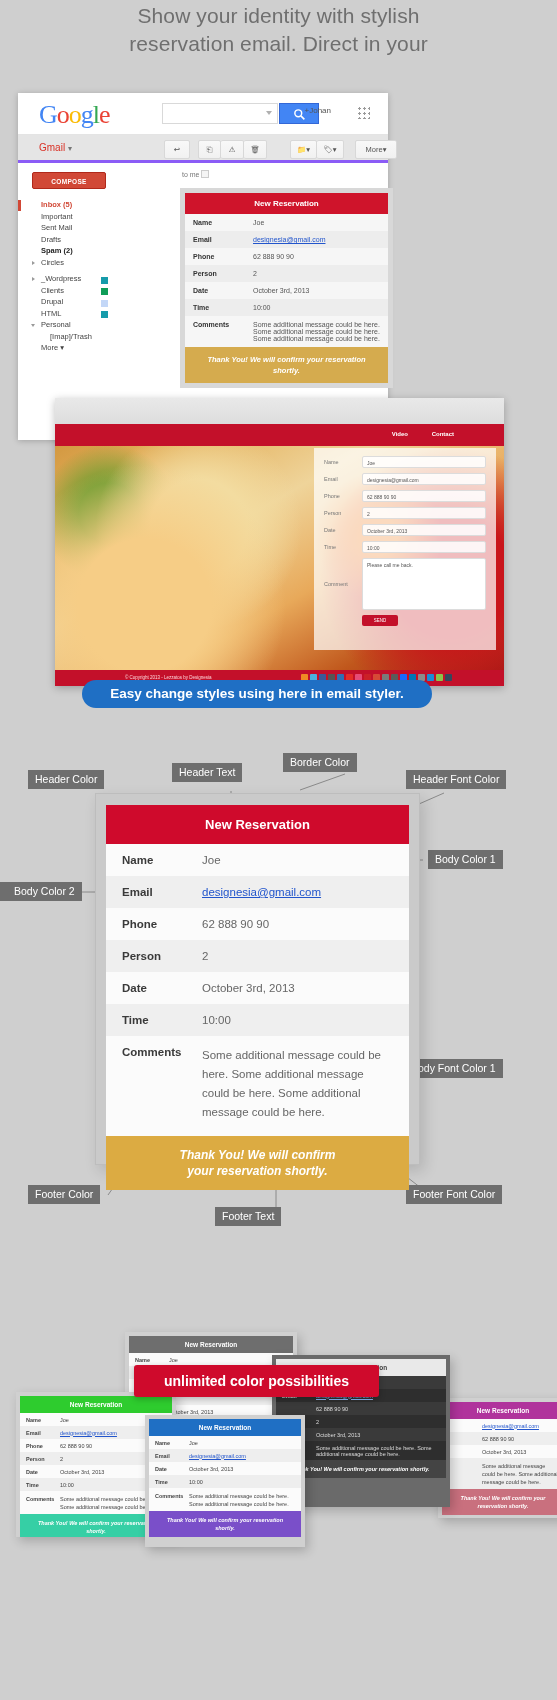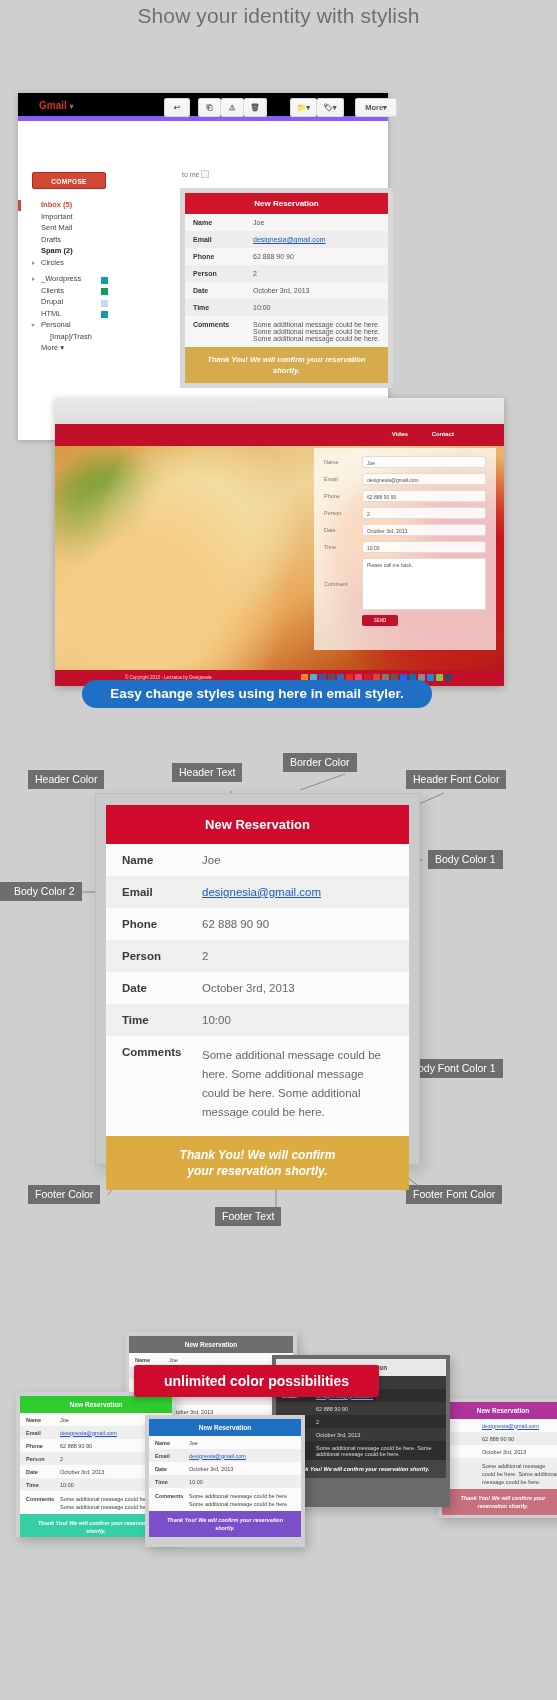--- a/index.html
+++ b/index.html
@@ -36,21 +36,21 @@
   .g-searchbtn svg{ position:absolute; left:13px; top:4px; }
   .g-user{ position:absolute; right:57px; top:13px; font-size:8px; color:#555; }
   .g-apps{ position:absolute; right:18px; top:13px; width:13px; height:13px;
      background-image:
        radial-gradient(circle,#9a9a9a 1px, transparent 1.2px),
        radial-gradient(circle,#9a9a9a 1px, transparent 1.2px);
      background-size:5px 5px; background-position:0 0,0 0;}
   .g-apps i{ display:block; width:100%; height:100%;
      background-image:radial-gradient(circle,#9a9a9a 1px, transparent 1.2px);
      background-size:5px 5px;}
-  .g-bar{ height:28px; border-bottom:5px solid #8b5cf6; position:relative; background:#000000;font-weight:bold;}
+  .g-bar{ height:28px; border-bottom:3px solid #8b5cf6; position:relative; background:#e5e5e5;}
   .g-gmail{ position:absolute; left:21px; top:7px; color:#d93025; font-size:10px;}
   .g-gmail span{ color:#777; font-size:8px;}
   .tbtn{ position:absolute; top:5px; height:19px; border:1px solid #d8d8d8;
          background:linear-gradient(#f8f8f8,#f1f1f1); border-radius:2px;
          font-size:7.5px; color:#555; text-align:center; line-height:18px; }
   .g-left{ position:absolute; left:0; top:71px; width:102px; bottom:0; background:#fff;}
   .compose{ position:absolute; left:14px; top:8px; width:74px; height:17px;
             background:#d14836; border:1px solid #b0281a; border-radius:2px;
             color:#fff; font-size:6.5px; font-weight:bold; text-align:center;
             line-height:17px; letter-spacing:.3px;}
@@ -157,23 +157,42 @@
   .redribbon{ position:absolute; left:134px; top:1365px; width:245px; height:32px;
       background:#cf0a2c; border-radius:3px; color:#fff; font-weight:bold;
       font-size:14px; text-align:center; line-height:32px;
       box-shadow:0 2px 6px rgba(0,0,0,.25); z-index:40;}
 </style>
 </head>
 <body>
 
 <div class="headline">
   <div>Show your identity with stylish</div>
+  <div>reservation email. Direct in your</div>
 </div>
 
 <div class="gmail">
+  <div class="g-top">
+    <div class="g-logo">
+      <span class="b">G</span><span class="r">o</span><span class="y">o</span><span class="b">g</span><span class="g">l</span><span class="r">e</span>
+    </div>
+    <div class="g-search">
+        <span class="caret"></span>
+      </div>
+    <div class="g-searchbtn">
+      <svg width="13" height="13" viewBox="0 0 16 16">
+          <circle cx="6.5" cy="6.5" r="4.2" fill="none" stroke="#fff" stroke-width="1.8"></circle>
+          <line x1="9.7" y1="9.7" x2="14" y2="14" stroke="#fff" stroke-width="2"></line>
+        </svg>
+    </div>
+    <div class="g-user">+Johan</div>
+    <div class="g-apps">
+        <i></i>
+      </div>
+  </div>
   <div class="g-bar">
     <div class="g-gmail">Gmail <span>▾</span></div>
     <div class="tbtn" style="left:146px;width:26px;">↩</div>
     <div class="tbtn" style="left:180px;width:23px;">⎗</div>
     <div class="tbtn" style="left:203px;width:23px;border-left:none;">⚠</div>
     <div class="tbtn" style="left:226px;width:23px;border-left:none;">🗑</div>
     <div class="tbtn" style="left:272px;width:27px;">📁▾</div>
     <div class="tbtn" style="left:299px;width:27px;border-left:none;">🏷▾</div>
     <div class="tbtn" style="left:337px;width:42px;">More▾</div>
   </div>

